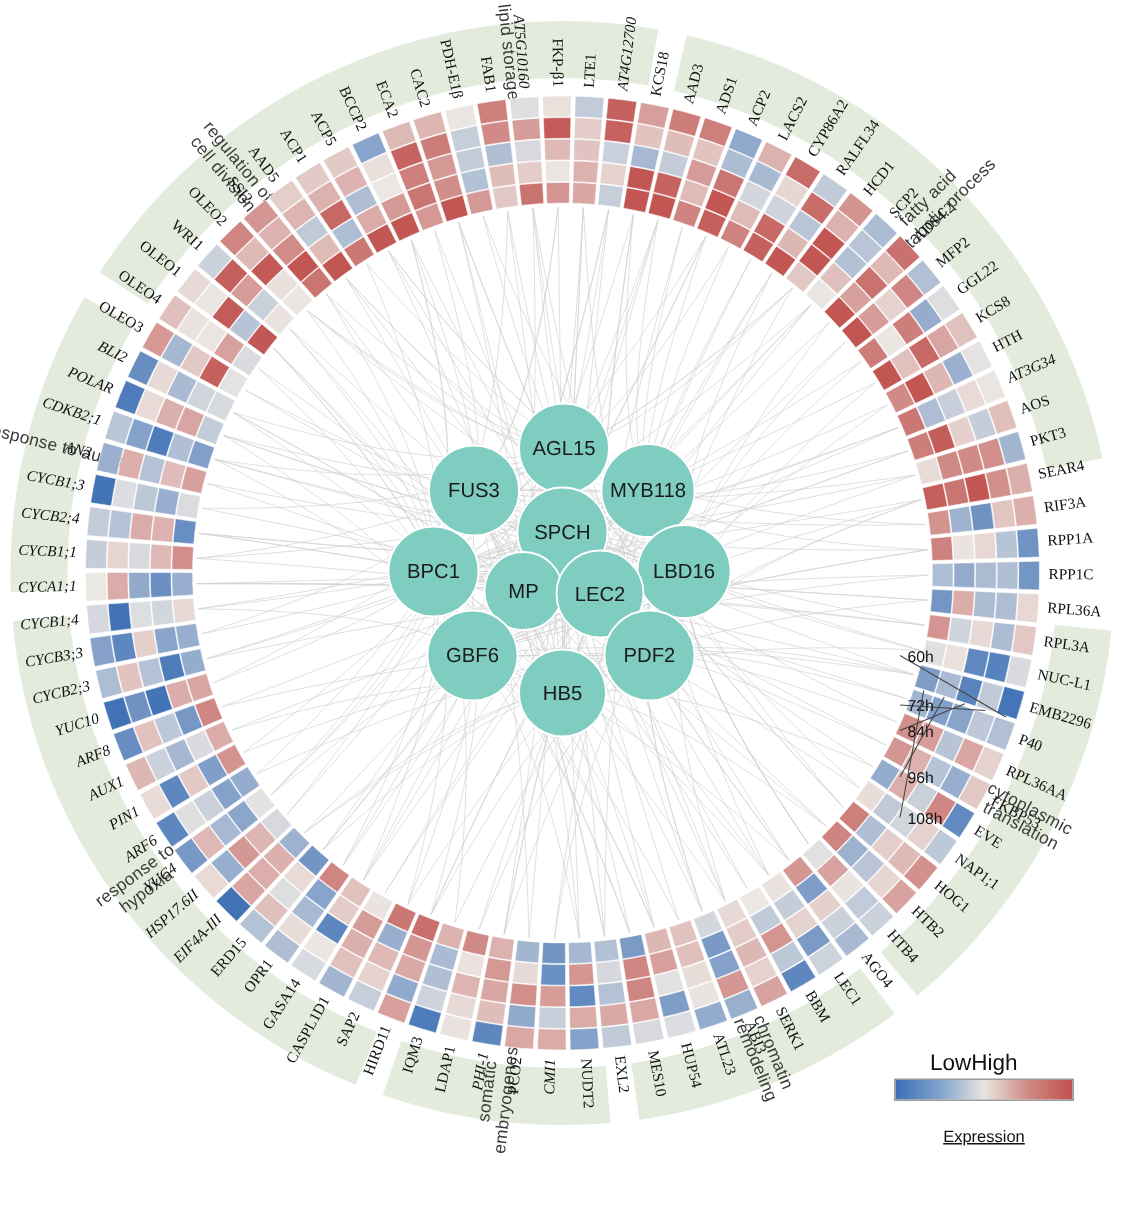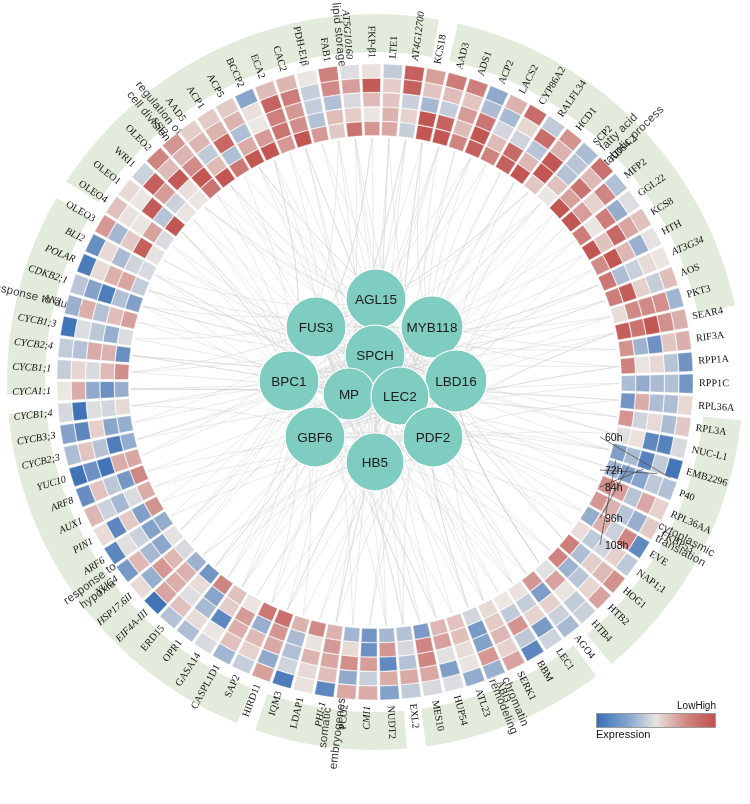--- a/index.html
+++ b/index.html
@@ -981,20 +981,20 @@
         <path d="M643.2,469.1 L600,487" class="leader"></path>
         <text x="605" y="491" class="time-label">84h</text>
         <path d="M629.5,464.7 L600,518" class="leader"></path>
         <text x="605" y="522" class="time-label">96h</text>
         <path d="M615.8,460.2 L600,545" class="leader"></path>
         <text x="605" y="549" class="time-label">108h</text>
       </g>
   </svg>
 
   <div style="position:absolute;left:596px;top:700px;width:120px;">
-    <div style="display:flex;justify-content:flex-end;font-size:10px;color:#111;padding-left:24px;">
+    <div style="display:flex;justify-content:flex-start;font-size:15px;color:#111;padding-left:24px;">
       <span>Low</span>
       <span>High</span>
     </div>
     <div style="height:13px;margin-top:2px;background:linear-gradient(to right,#3b6fb6,#7fa3cd,#e8e4e0,#d08a84,#c0504d);border:1px solid #9a9a9a;"></div>
-    <div style="text-align:left;font-size:11px;color:#111;margin-top:0;">Expression</div>
+    <div style="text-align:center;font-size:11px;color:#111;margin-top:18px;text-decoration:underline;">Expression</div>
   </div>
 </div>
 
 </body></html>

